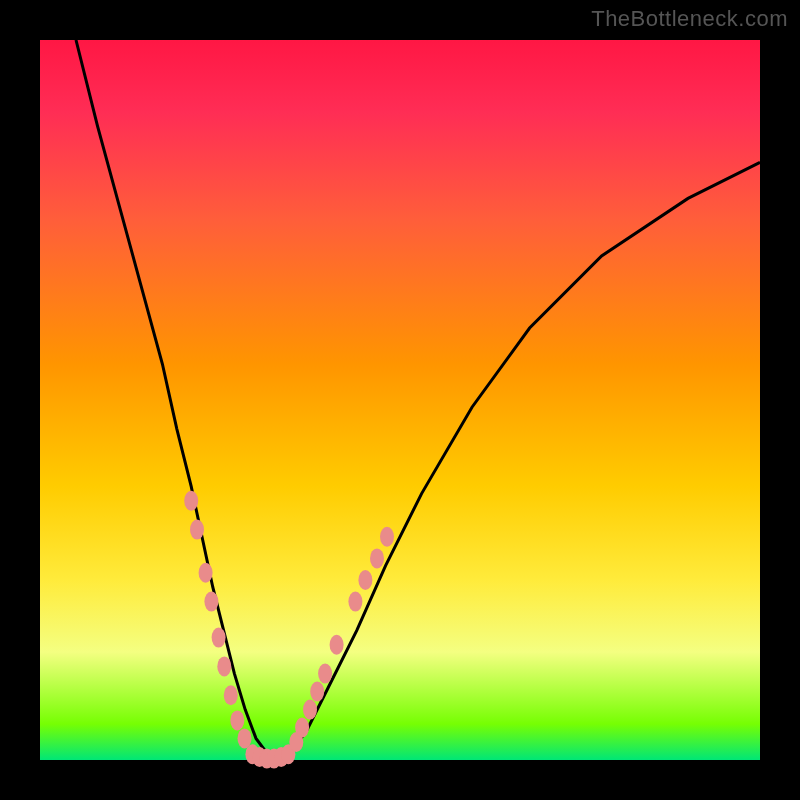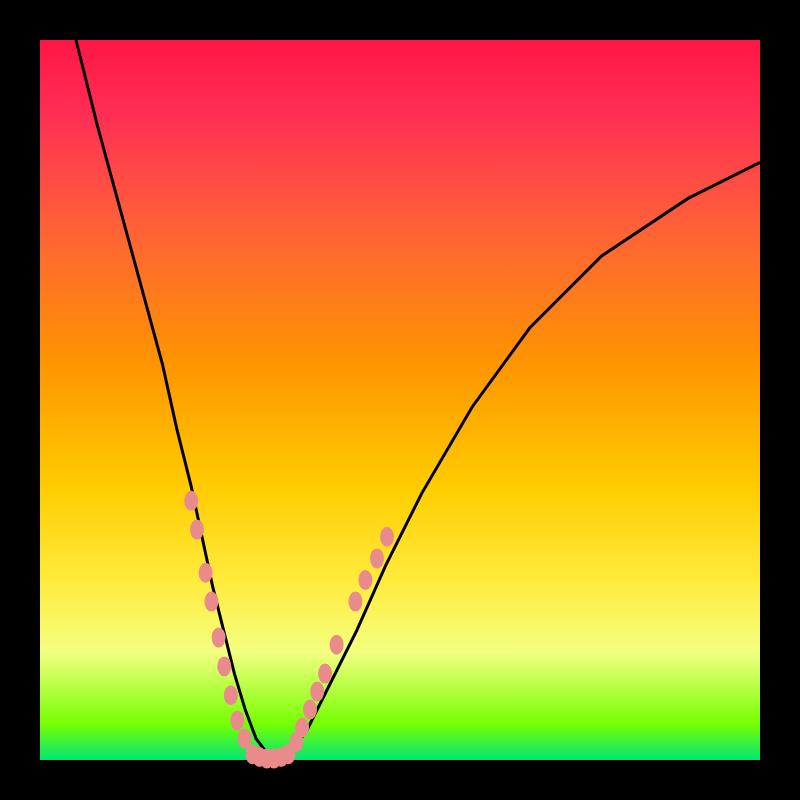--- a/index.html
+++ b/index.html
@@ -51,20 +51,21 @@
     top: 0;
     width: 720px;
     height: 720px;
     overflow: visible;
   }
 </style>
 </head>
 <body>
 
 <div class="stage">
+  <div class="watermark">TheBottleneck.com</div>
   <div class="plot-area">
     <svg class="curve" viewBox="0 0 720 720">
       <path id="curve-path" fill="none" stroke="#000000" stroke-width="3" d="M36.0 0.0 L57.6 86.4 L79.2 165.6 L100.8 244.8 L122.4 324.0 L136.8 388.8 L151.2 446.4 L162.0 496.8 L172.8 547.2 L183.6 590.4 L194.4 633.6 L205.2 669.6 L216.0 698.4 L226.8 712.8 L237.6 720.0 L244.8 720.0 L266.4 691.2 L288.0 648.0 L316.8 590.4 L345.6 525.6 L381.6 453.6 L432.0 367.2 L489.6 288.0 L561.6 216.0 L648.0 158.4 L720.0 122.4 "></path>
       <g id="markers">
           <ellipse cx="151.2" cy="460.8" rx="7" ry="10" fill="#e98b8b"></ellipse>
           <ellipse cx="157.0" cy="489.6" rx="7" ry="10" fill="#e98b8b"></ellipse>
           <ellipse cx="165.6" cy="532.8" rx="7" ry="10" fill="#e98b8b"></ellipse>
           <ellipse cx="171.4" cy="561.6" rx="7" ry="10" fill="#e98b8b"></ellipse>
           <ellipse cx="178.6" cy="597.6" rx="7" ry="10" fill="#e98b8b"></ellipse>
           <ellipse cx="184.3" cy="626.4" rx="7" ry="10" fill="#e98b8b"></ellipse>

